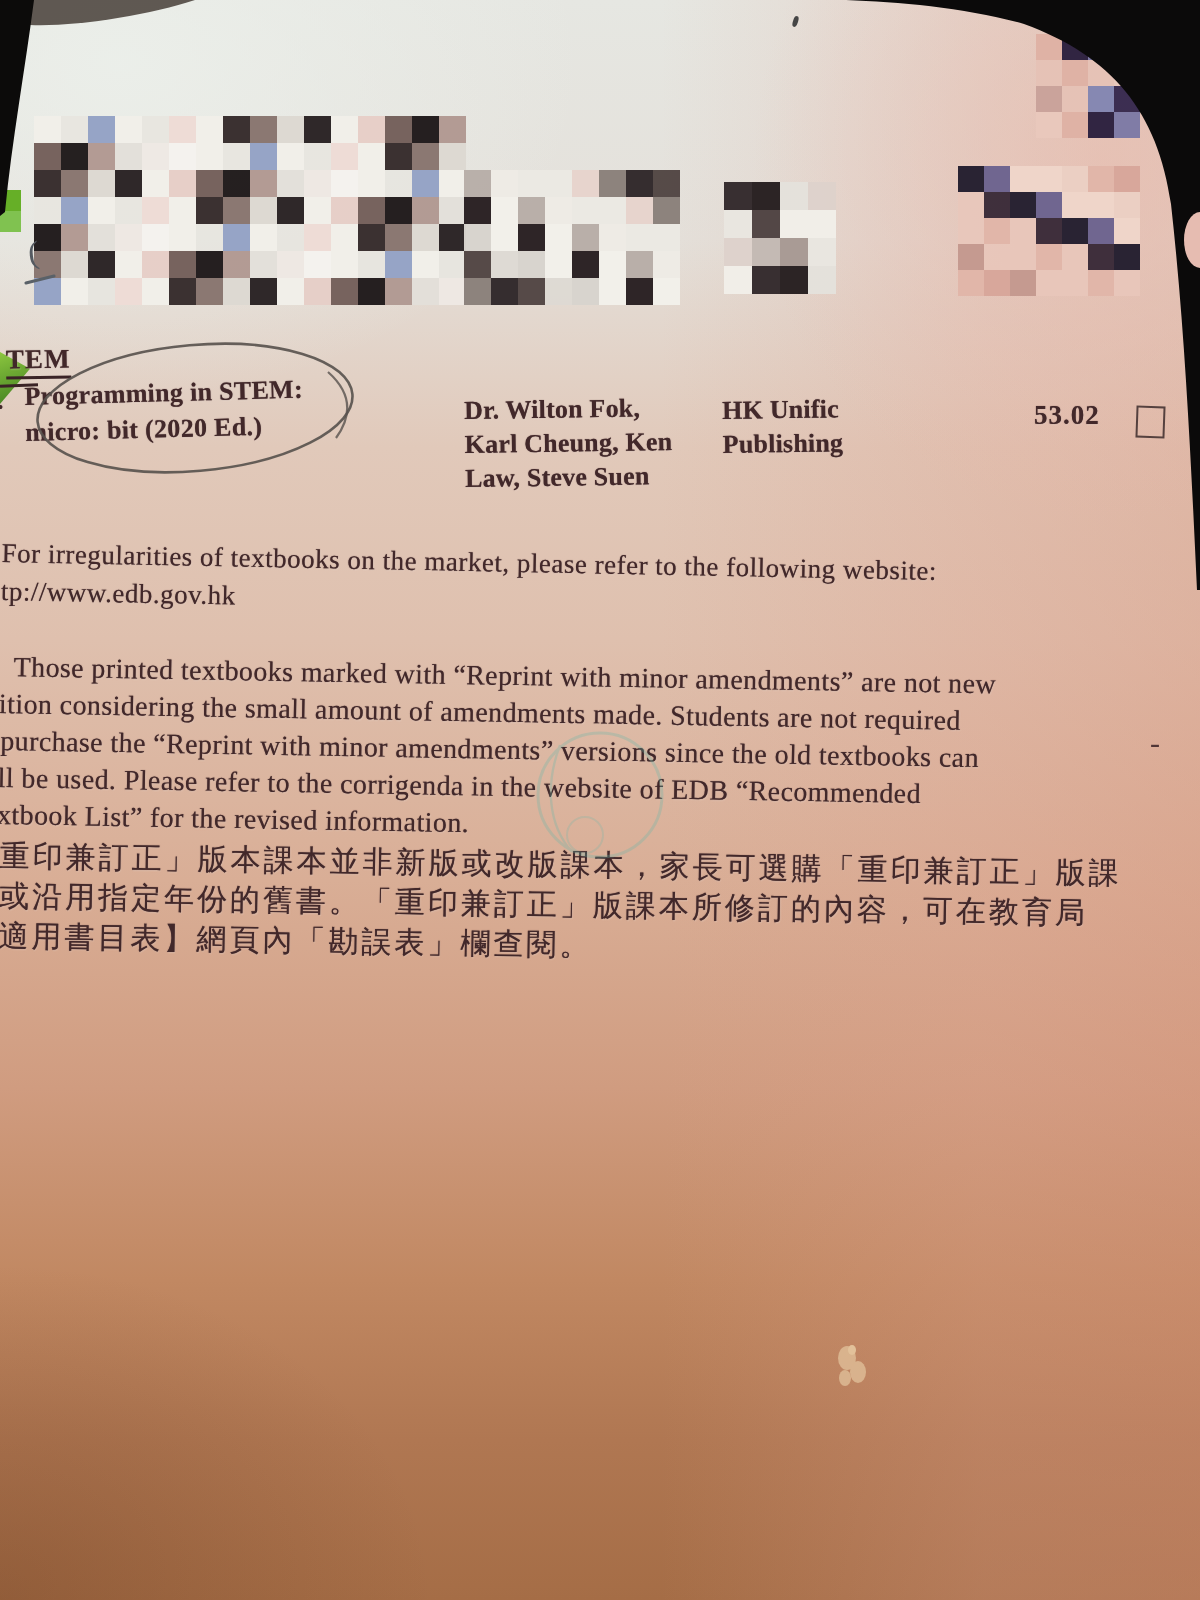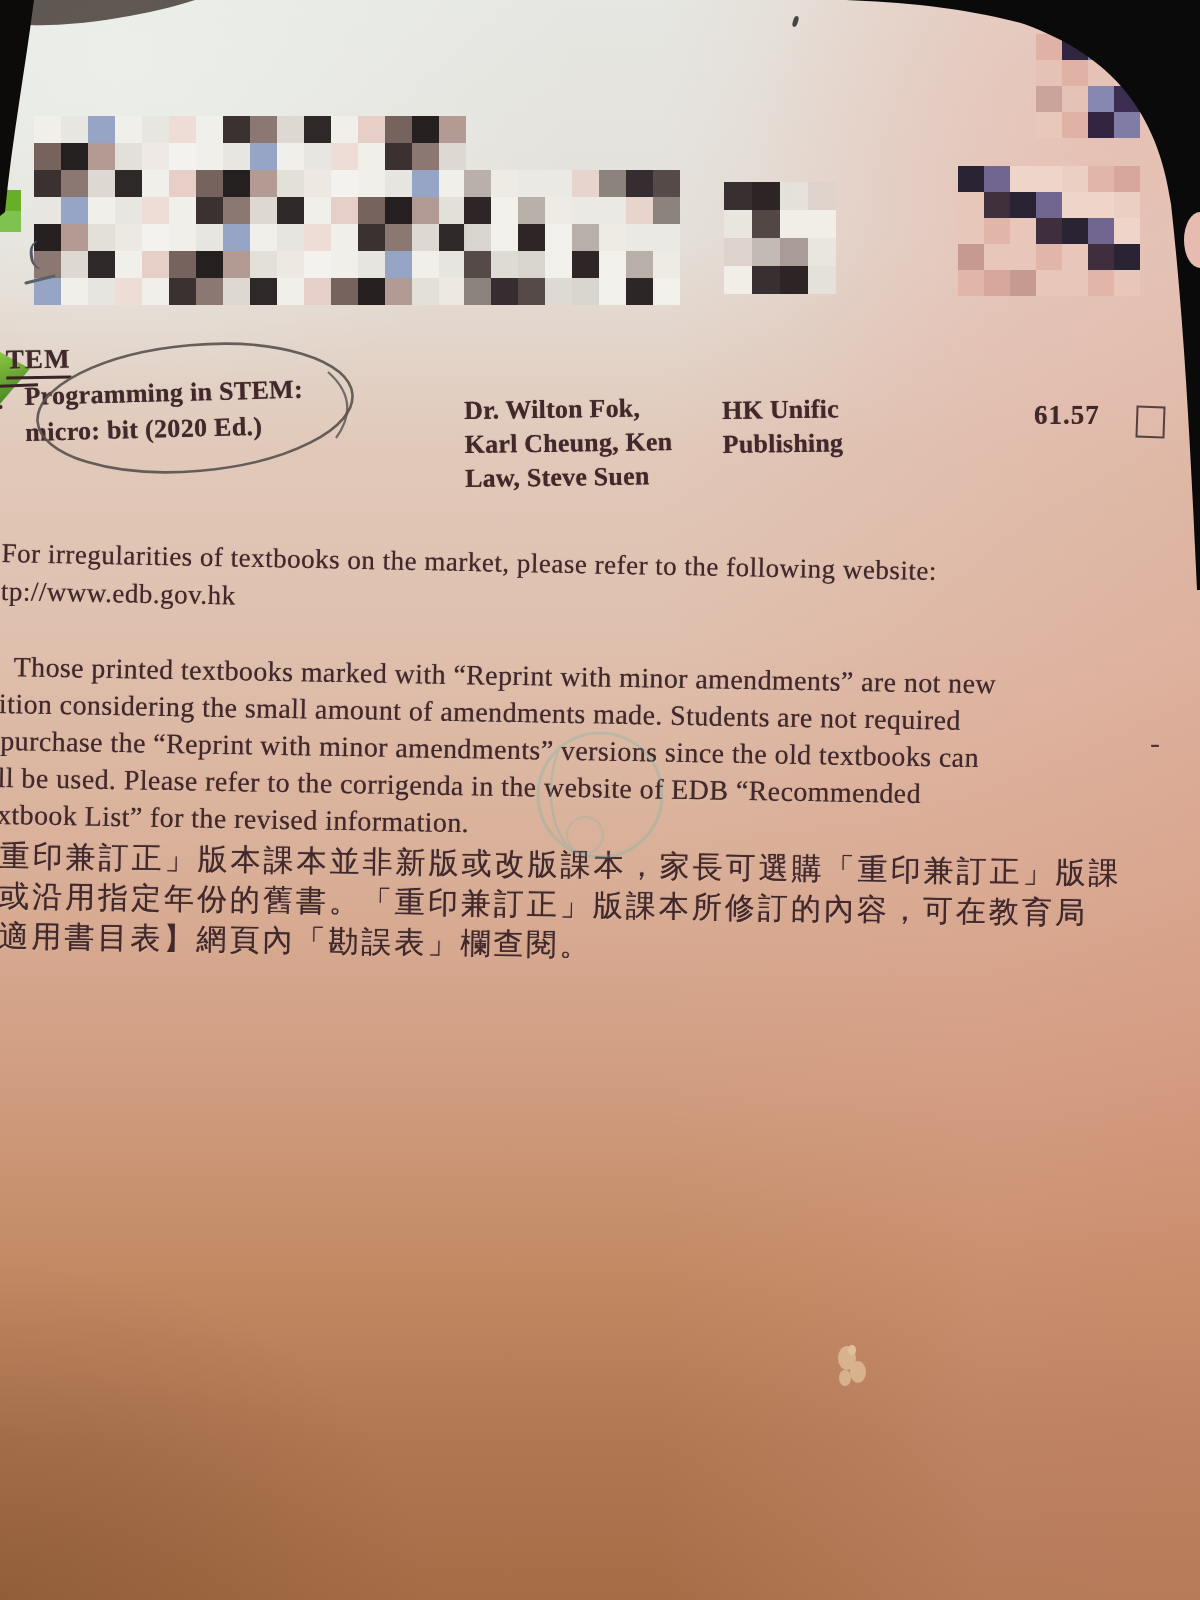--- a/index.html
+++ b/index.html
@@ -287,21 +287,21 @@
     <div>Dr. Wilton Fok,</div>
     <div>Karl Cheung, Ken</div>
     <div>Law, Steve Suen</div>
   </div>
 
   <div class="abs ink authors serif" style="left:722px;top:394px;font-weight:bold;transform:rotate(-0.8deg);transform-origin:left top;">
     <div>HK Unific</div>
     <div>Publishing</div>
   </div>
 
-  <div class="abs ink serif" style="left:1034px;top:400px;font-size:27px;font-weight:bold;letter-spacing:1px;">61.57</div>
+  <div class="abs ink serif" style="left:1034px;top:400px;font-size:27px;font-weight:bold;letter-spacing:1px;">53.02</div>
   <div class="abs" style="left:1136px;top:406px;width:25px;height:28px;border:2.5px solid #3c2b2b;transform:rotate(2deg);opacity:.85;"></div>
 
   <div class="abs serif" style="left:28px;top:234px;font-size:32px;color:#555a61;transform:rotate(-6deg);">(</div>
   <div class="abs" style="left:24px;top:278px;width:32px;height:3px;background:#5a6168;border-radius:2px;transform:rotate(-14deg);"></div>
 
   <div class="abs ink notice serif" style="left:2px;top:534px;transform:rotate(1.1deg);transform-origin:left top;">
     <div>For irregularities of textbooks on the market, please refer to the following website:</div>
     <div>tp://www.edb.gov.hk</div>
   </div>
 

